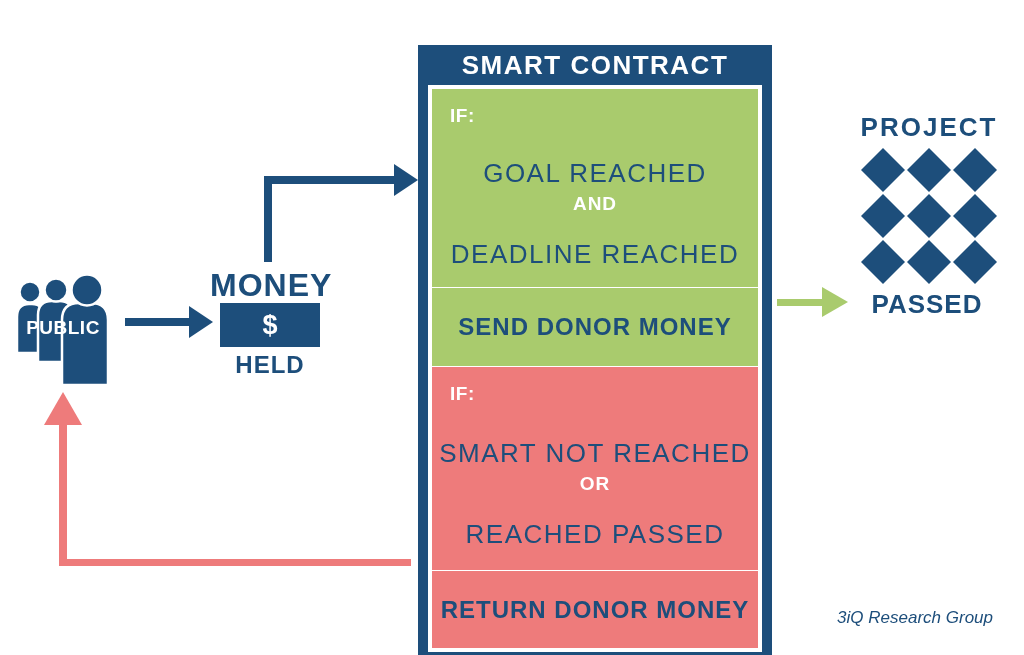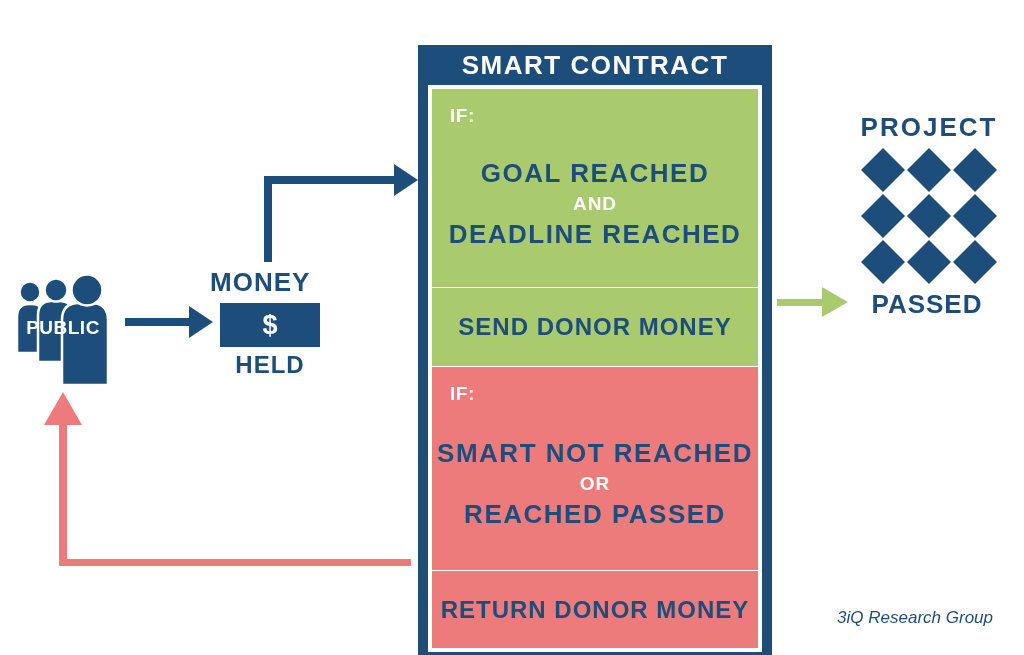--- a/index.html
+++ b/index.html
@@ -33,22 +33,22 @@
     border-left:24px solid var(--navy);
   }
   .head-right.greenc{border-left-color:var(--green);border-top-width:15px;border-bottom-width:15px;border-left-width:26px;}
   .head-up{
     position:absolute;width:0;height:0;
     border-left:19px solid transparent;border-right:19px solid transparent;
     border-bottom:33px solid var(--pink);
   }
 
   
-  .money-top{position:absolute;left:210px;top:267px;width:120px;text-align:left;
-    color:var(--navy);font-weight:bold;font-size:26px;letter-spacing:1px;}
+  .money-top{position:absolute;left:210px;top:267px;width:120px;text-align:right;
+    color:var(--navy);font-weight:bold;font-size:32px;letter-spacing:1px;}
   .money-box{position:absolute;left:220px;top:303px;width:100px;height:44px;background:var(--navy);
     display:flex;align-items:center;justify-content:center;}
   .money-symbol{color:var(--white);font-weight:bold;font-size:27px;}
   .money-bottom{position:absolute;left:210px;top:351px;width:120px;text-align:center;
     color:var(--navy);font-weight:bold;font-size:24px;letter-spacing:1px;}
 
   
   .sc-box{position:absolute;left:418px;top:45px;width:354px;height:617px;background:var(--navy);}
   .sc-title{height:40px;line-height:40px;text-align:center;color:var(--white);
     font-weight:bold;font-size:26px;letter-spacing:1.5px;}
@@ -56,21 +56,21 @@
     display:flex;flex-direction:column;gap:1px;padding:4px;}
   .blk{display:flex;flex-direction:column;align-items:center;justify-content:center;position:relative;}
   .blk.greenbg{background:var(--green);}
   .blk.pinkbg{background:var(--pink);}
   .blk-cond-success{flex:175;}
   .blk-action-success{flex:69;}
   .blk-cond-fail{flex:180;}
   .blk-action-fail{flex:68;}
   .if-label{position:absolute;top:16px;left:18px;color:var(--white);font-weight:bold;font-size:19px;letter-spacing:.5px;}
   .cond-lines{padding-top:32px;display:flex;flex-direction:column;align-items:center;}
-  .big-line{color:var(--navy);font-weight:bold;font-size:26px;letter-spacing:1.5px;white-space:nowrap;}
+  .big-line{color:var(--navy);font-weight:normal;font-size:26px;letter-spacing:1.5px;white-space:nowrap;margin-top:20px;}
   .op-line{color:var(--white);font-weight:bold;font-size:19px;letter-spacing:1px;margin:4px 0;}
   .action-text{color:var(--navy);font-weight:bold;font-size:24px;letter-spacing:1px;white-space:nowrap;}
 
   
   .project-title{position:absolute;left:855px;top:112px;width:148px;text-align:center;
     color:var(--navy);font-weight:bold;font-size:26px;letter-spacing:2px;}
   .diamond-svg{position:absolute;left:860px;top:147px;width:138px;height:138px;}
   .success-label{position:absolute;left:852px;top:289px;width:150px;text-align:center;
     color:var(--navy);font-weight:bold;font-size:26px;letter-spacing:1px;}
 

